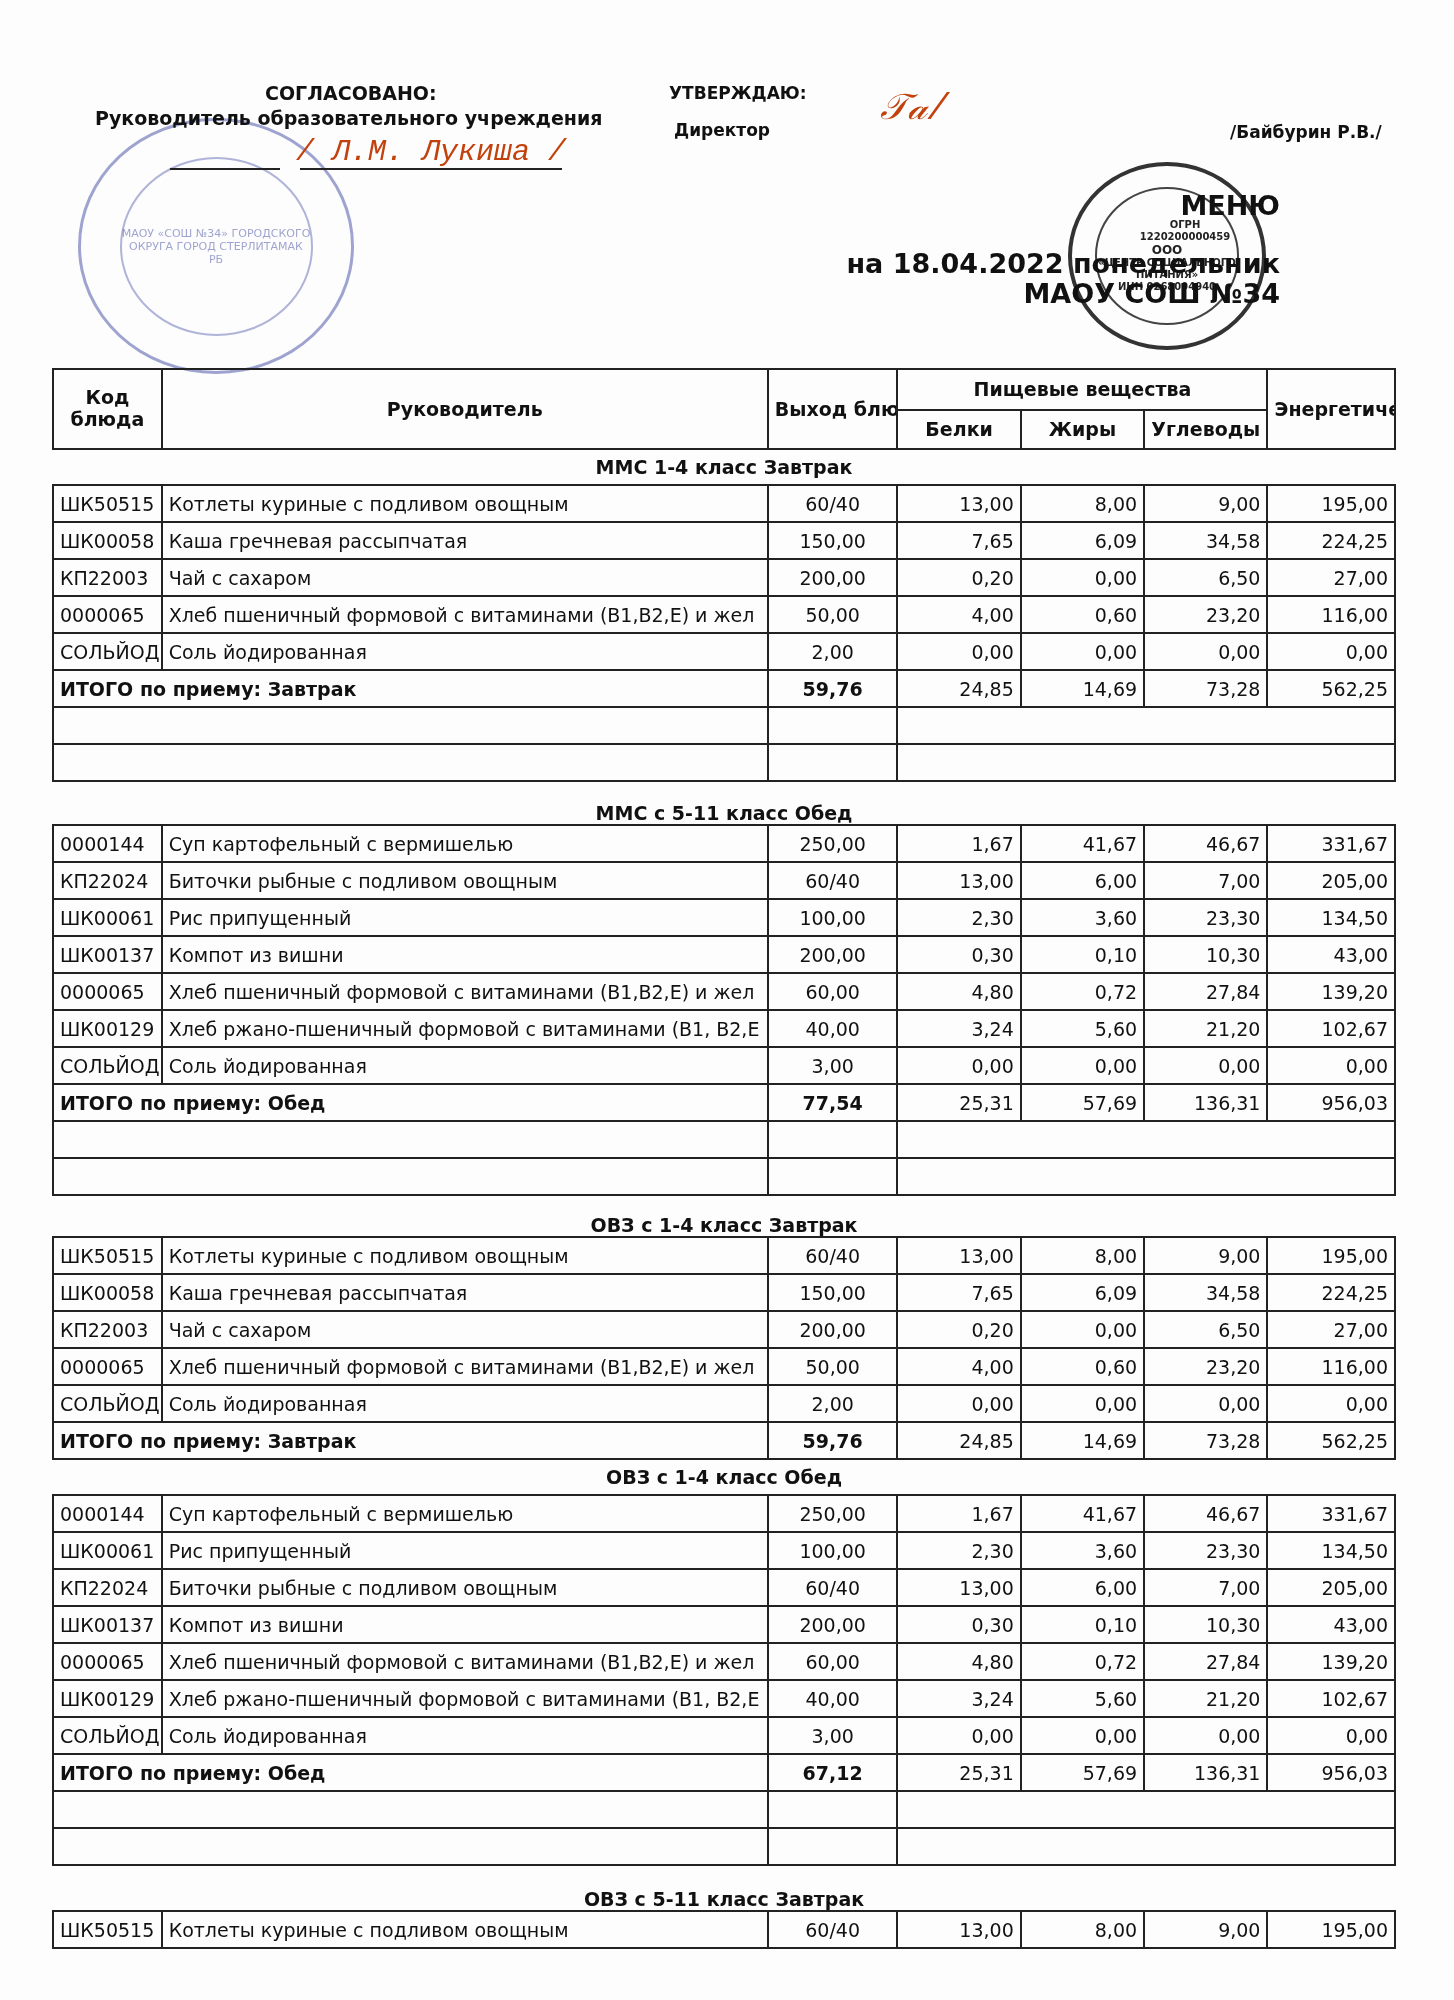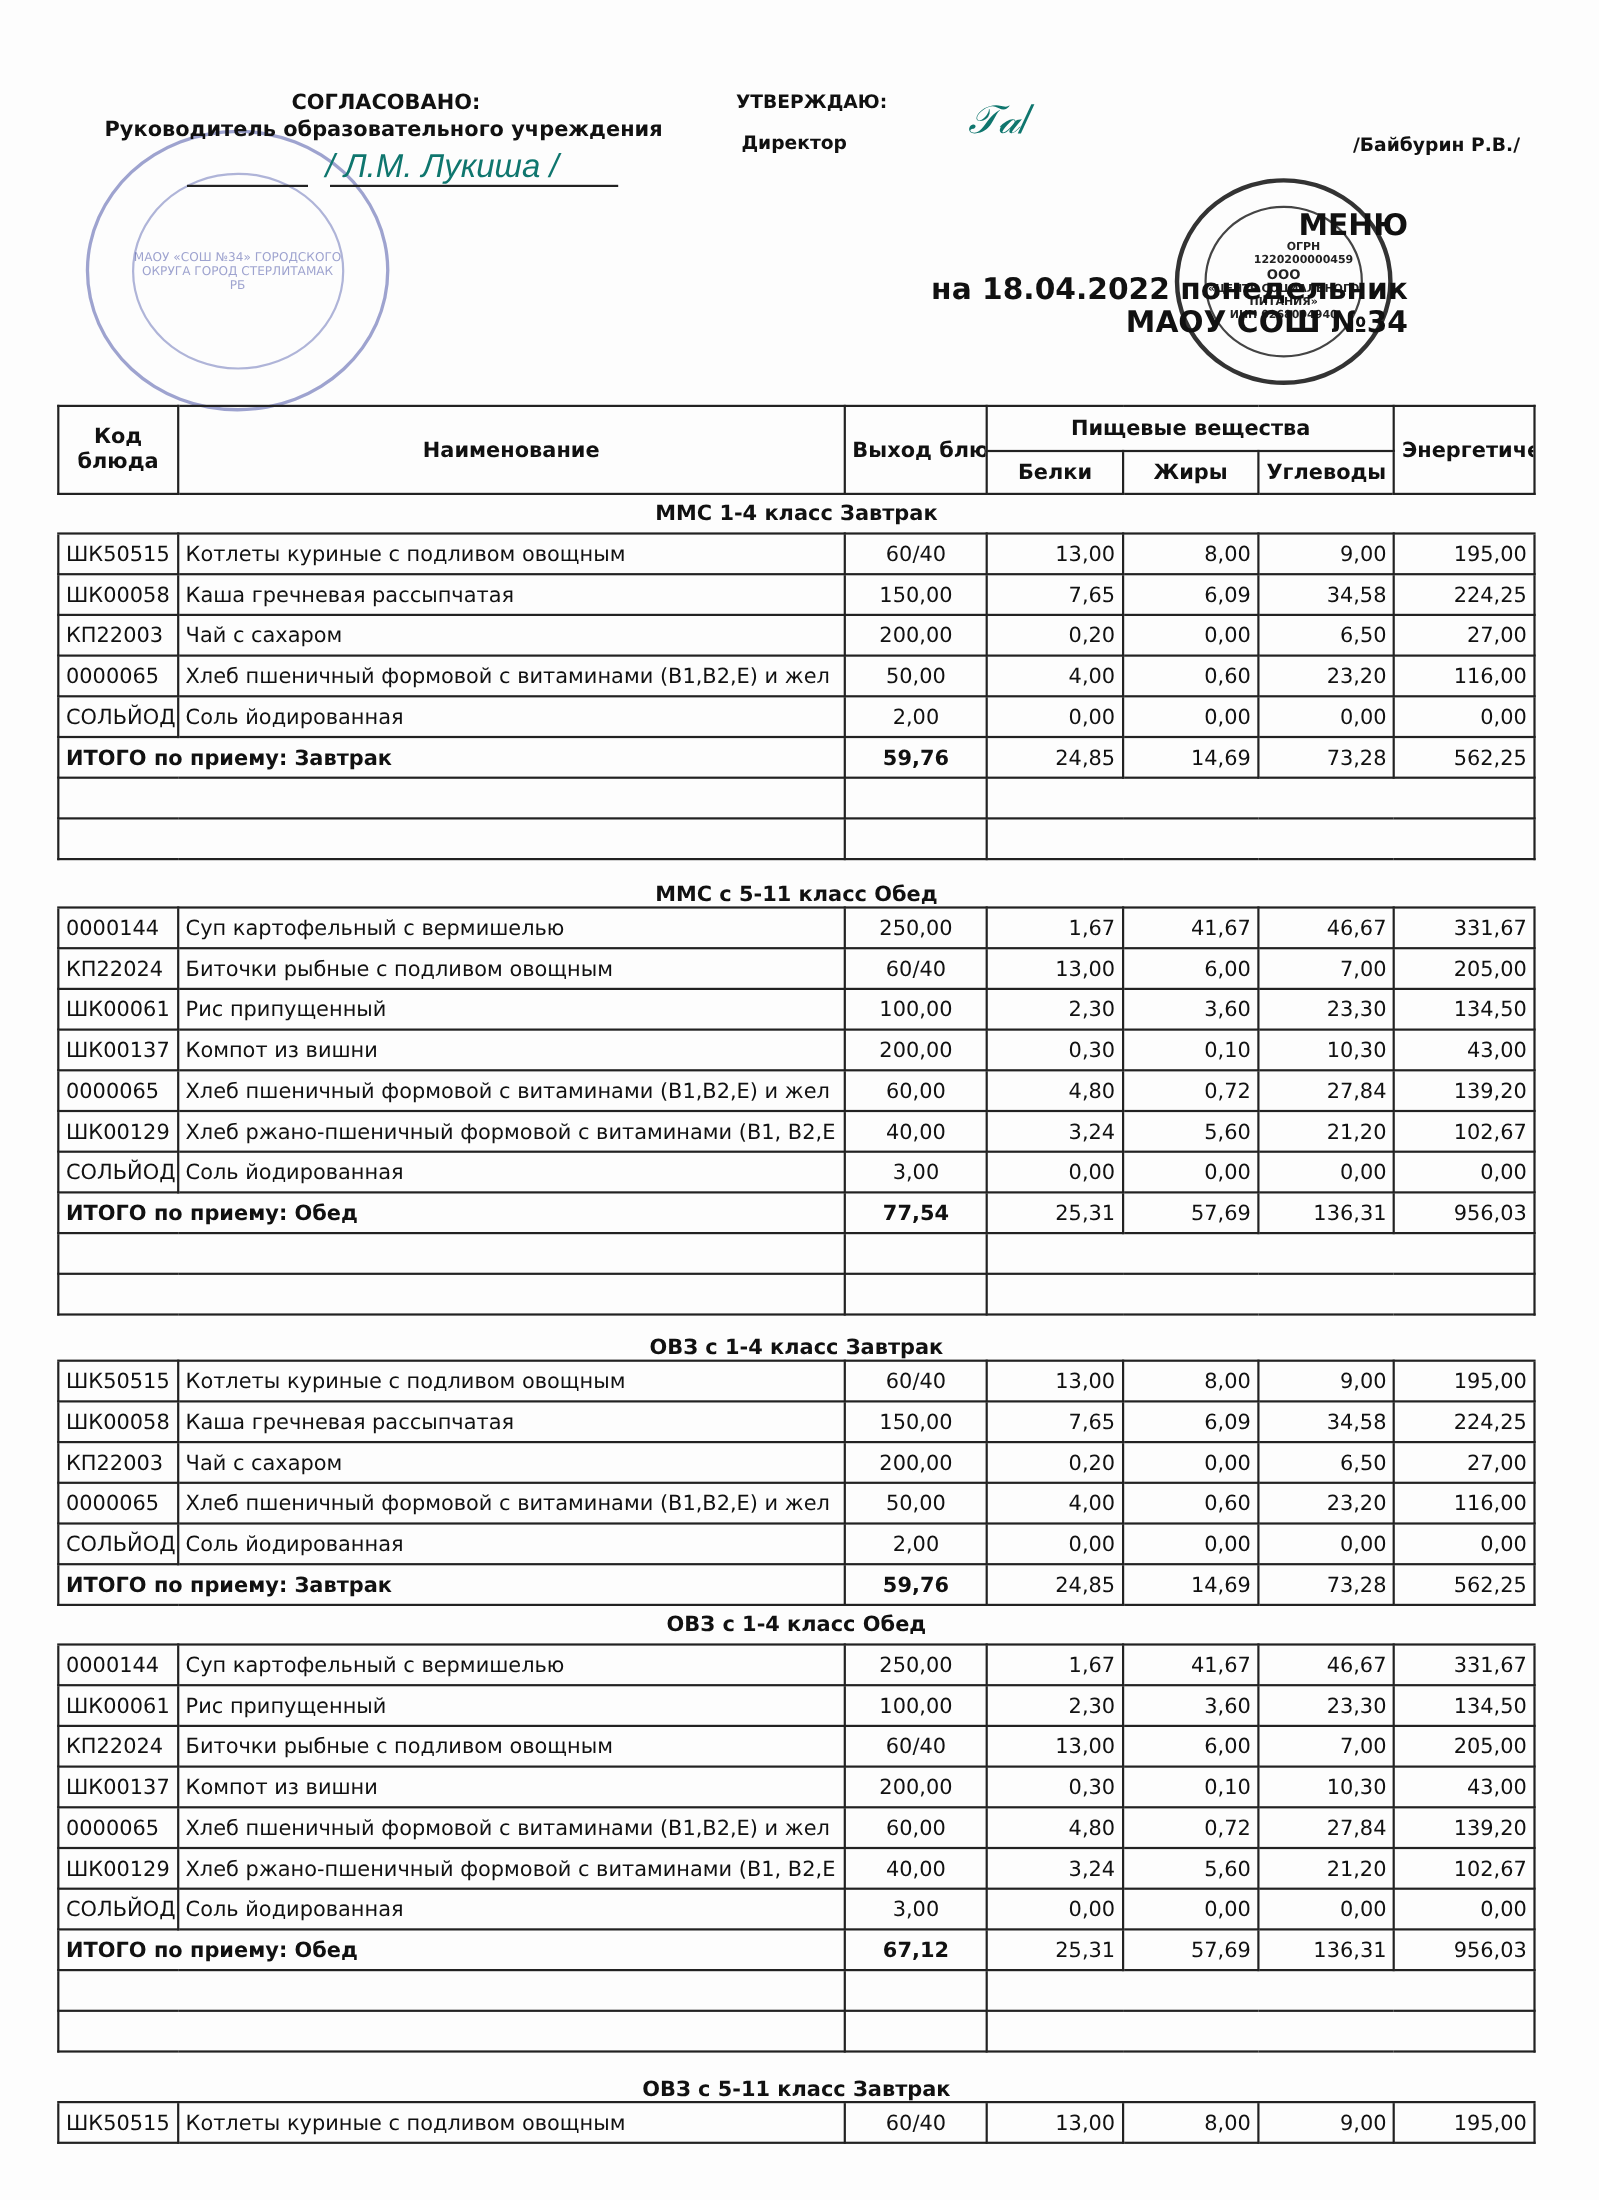--- a/index.html
+++ b/index.html
@@ -5,21 +5,21 @@
   html, body { margin: 0; padding: 0; background: #ffffff; }
   body { width: 1454px; height: 2000px; position: relative; overflow: hidden;
          font-family: "DejaVu Sans", "Liberation Sans", sans-serif; color: #111; }
   .page { position: absolute; left: 0; top: 0; width: 1454px; height: 2000px; background: #fdfdfd; }
 
   .hdr-text { position: absolute; font-weight: bold; font-size: 19px; white-space: nowrap; }
   .hdr-small { font-size: 17px; }
   .title { position: absolute; left: 0; width: 1280px; text-align: right; font-weight: bold; font-size: 27px; }
 
   .sigline { position: absolute; border-bottom: 2px solid #222; }
-  .sig-hand { position: absolute; font-family: Liberation Sans, sans-serif; font-style: italic; color: #0f766e; font-size: 30px; }
+  .sig-hand { position: absolute; font-family: Liberation Mono, monospace; font-style: italic; color: #c2410c; font-size: 30px; }
 
   .stamp { position: absolute; border-radius: 50%; display: flex; align-items: center; justify-content: center; text-align: center; }
   .stamp-blue { border: 3px solid rgba(80,90,170,0.55); color: rgba(80,90,170,0.55); }
   .stamp-blue .inner { width: 70%; height: 70%; border: 2px solid rgba(80,90,170,0.45); border-radius: 50%; display:flex; align-items:center; justify-content:center; font-size: 11px; }
   .stamp-black { border: 4px solid #333; color: #222; }
   .stamp-black .inner { width: 74%; height: 74%; border: 2px solid #444; border-radius: 50%; display:flex; flex-direction:column; align-items:center; justify-content:center; font-size: 12px; font-weight: bold; line-height: 1.2; }
 
   table.menu { position: absolute; left: 52px; width: 1344px; border-collapse: collapse; table-layout: fixed; border-radius: 26px; }
   table.menu td, table.menu th { border: 2px solid #222; padding: 0 6px; font-size: 19px; height: 35px; overflow: hidden; white-space: nowrap; }
   table.menu th { font-weight: bold; text-align: center; }
@@ -77,21 +77,21 @@
         <col class="c-name">
         <col class="c-out">
       <col class="c-num">
         <col class="c-num">
         <col class="c-num">
         <col class="c-kcal">
     </colgroup>
     <thead>
       <tr style="height:40px;">
         <th rowspan="2" class="big" style="white-space:normal; line-height:1.15; height:78px;">Код блюда</th>
-        <th rowspan="2" class="big">Наименование</th>
+        <th rowspan="2" class="big">Руководитель</th>
         <th rowspan="2" class="mid">Выход блюда (гр)</th>
         <th colspan="3" class="mid">Пищевые вещества</th>
         <th rowspan="2" class="small">Энергетическая ценность, ккал</th>
       </tr>
       <tr style="height:38px;">
         <th class="mid">Белки</th>
         <th class="mid">Жиры</th>
         <th class="mid">Углеводы</th>
       </tr>
     </thead>

